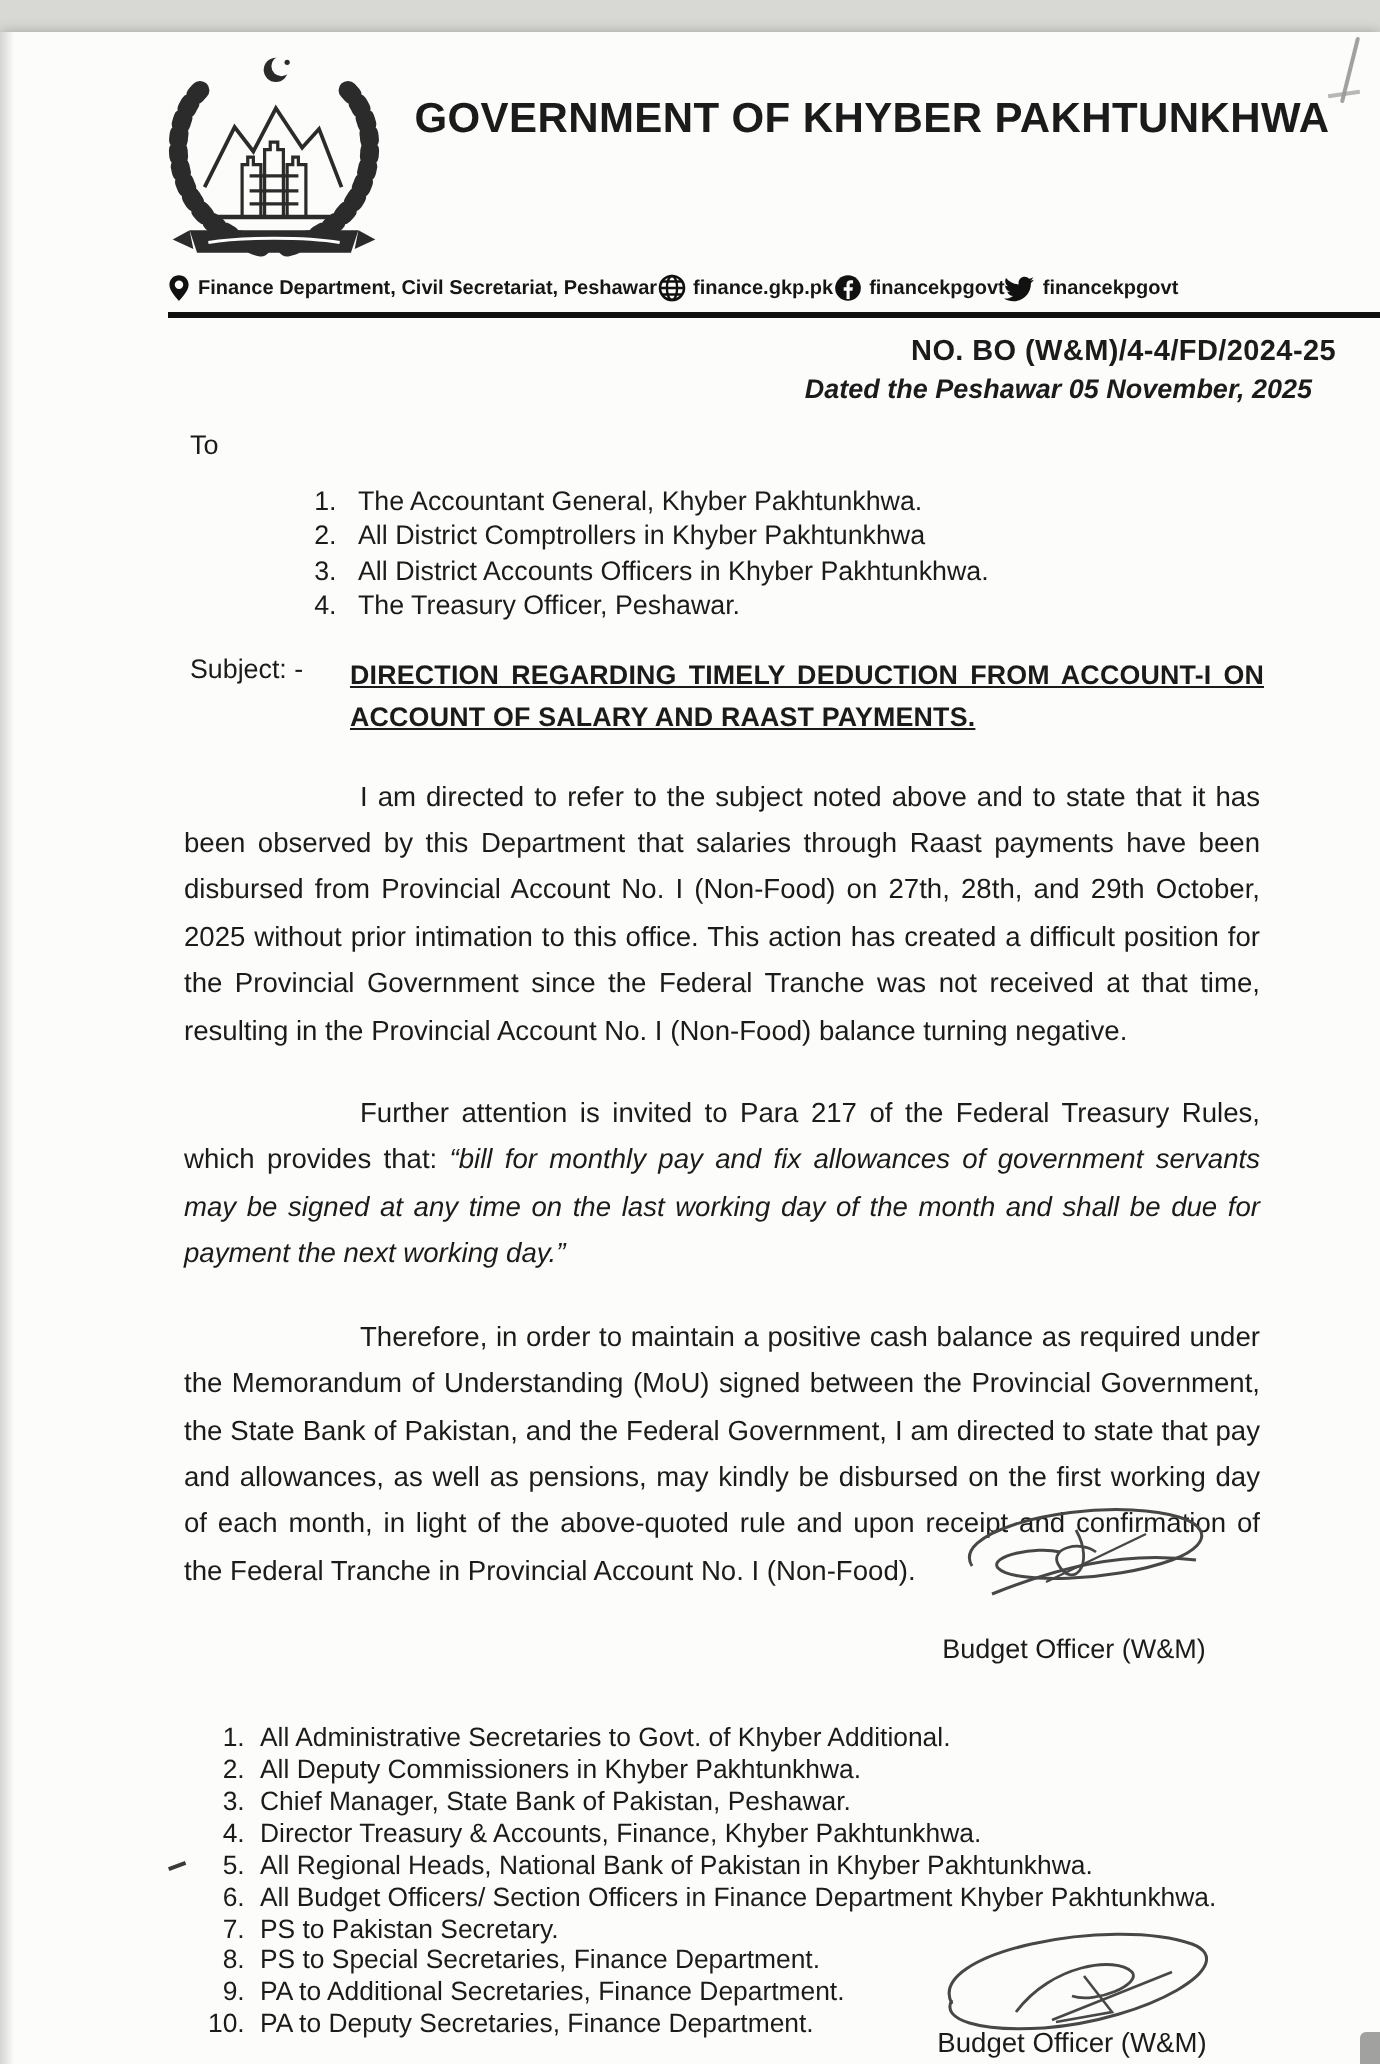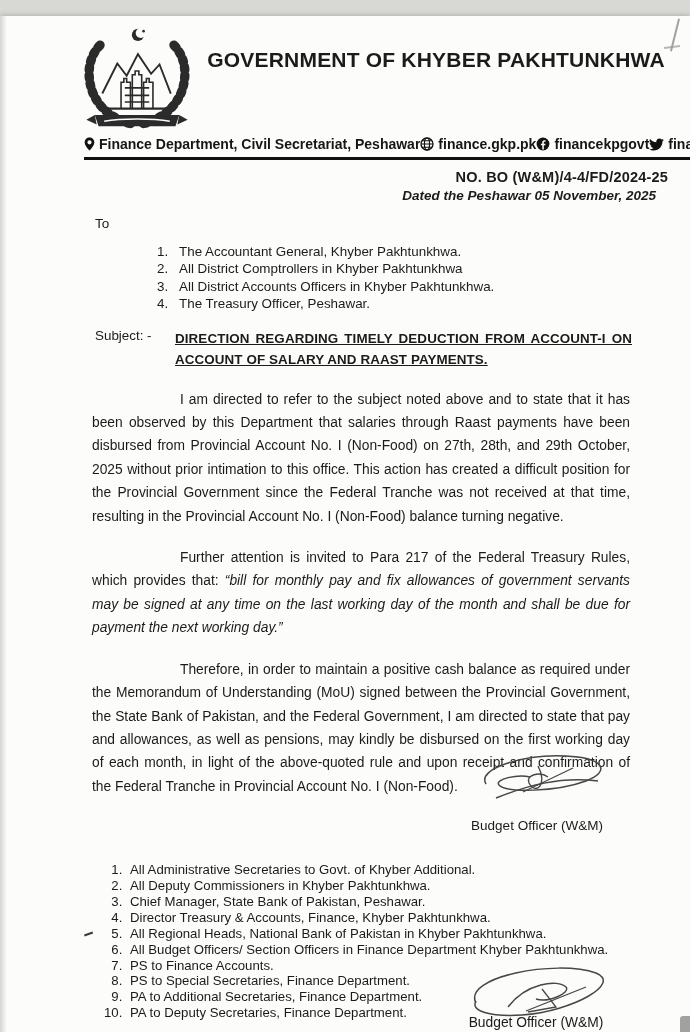--- a/index.html
+++ b/index.html
@@ -19,22 +19,22 @@
   .bottom-smudge{position:absolute;right:0;bottom:6px;width:10px;height:26px;background:#555;
     opacity:.55;border-radius:3px 0 0 3px;}
 
   
   .letterhead{display:flex;align-items:flex-start;padding:10px 16px 0 76px;}
   .emblem{flex:0 0 122px;width:122px;}
   .org{flex:1;text-align:center;padding-top:22px;}
   .org1{font-size:21px;font-weight:bold;letter-spacing:.2px;white-space:nowrap;}
   .org2{font-size:19px;font-weight:bold;letter-spacing:.6px;margin-top:10px;}
 
-  .contactbar{display:flex;align-items:center;justify-content:space-between;
-    margin:0 10px 0 84px;font-size:14px;font-weight:bold;color:#161616;}
+  .contactbar{display:flex;align-items:center;
+    margin:0 10px 0 84px;font-size:10px;font-weight:bold;color:#161616;}
   .citem{display:flex;align-items:center;gap:4px;white-space:nowrap;}
   .cicon{display:inline-flex;align-items:center;}
   .cicon svg{display:block;}
 
   .rule{border:none;border-top:3px solid #101010;margin:5px 0 0 84px;}
 
   .refblock{text-align:right;margin:9px 22px 0 0;}
   .refno{font-size:14.5px;font-weight:bold;letter-spacing:.2px;}
   .refdate{font-size:13.5px;font-weight:bold;font-style:italic;margin:3px 12px 0 0;}
 
@@ -182,21 +182,21 @@
   </div>
 
 
   <ol class="cclist">
       <li>All Administrative Secretaries to Govt. of Khyber Additional.</li>
       <li>All Deputy Commissioners in Khyber Pakhtunkhwa.</li>
       <li>Chief Manager, State Bank of Pakistan, Peshawar.</li>
       <li>Director Treasury &amp; Accounts, Finance, Khyber Pakhtunkhwa.</li>
       <li>All Regional Heads, National Bank of Pakistan in Khyber Pakhtunkhwa.</li>
       <li>All Budget Officers/ Section Officers in Finance Department Khyber Pakhtunkhwa.</li>
-      <li>PS to Finance Accounts.</li>
+      <li>PS to Pakistan Secretary.</li>
       <li>PS to Special Secretaries, Finance Department.</li>
       <li>PA to Additional Secretaries, Finance Department.</li>
       <li>PA to Deputy Secretaries, Finance Department.</li>
     </ol>
 
   <div class="sigblock2">
     <svg class="sig2-svg" width="180" height="70" viewBox="0 0 180 70">
       <path d="M30,44 C16,18 110,0 150,14 C176,24 128,52 76,56 C44,58 24,52 30,42" fill="none" stroke="#474747" stroke-width="1.5"></path>
       <path d="M62,48 C80,24 112,20 120,28 C125,34 102,44 90,40" fill="none" stroke="#474747" stroke-width="1.4"></path>
       <path d="M80,52 L140,28" fill="none" stroke="#474747" stroke-width="1.3"></path>

